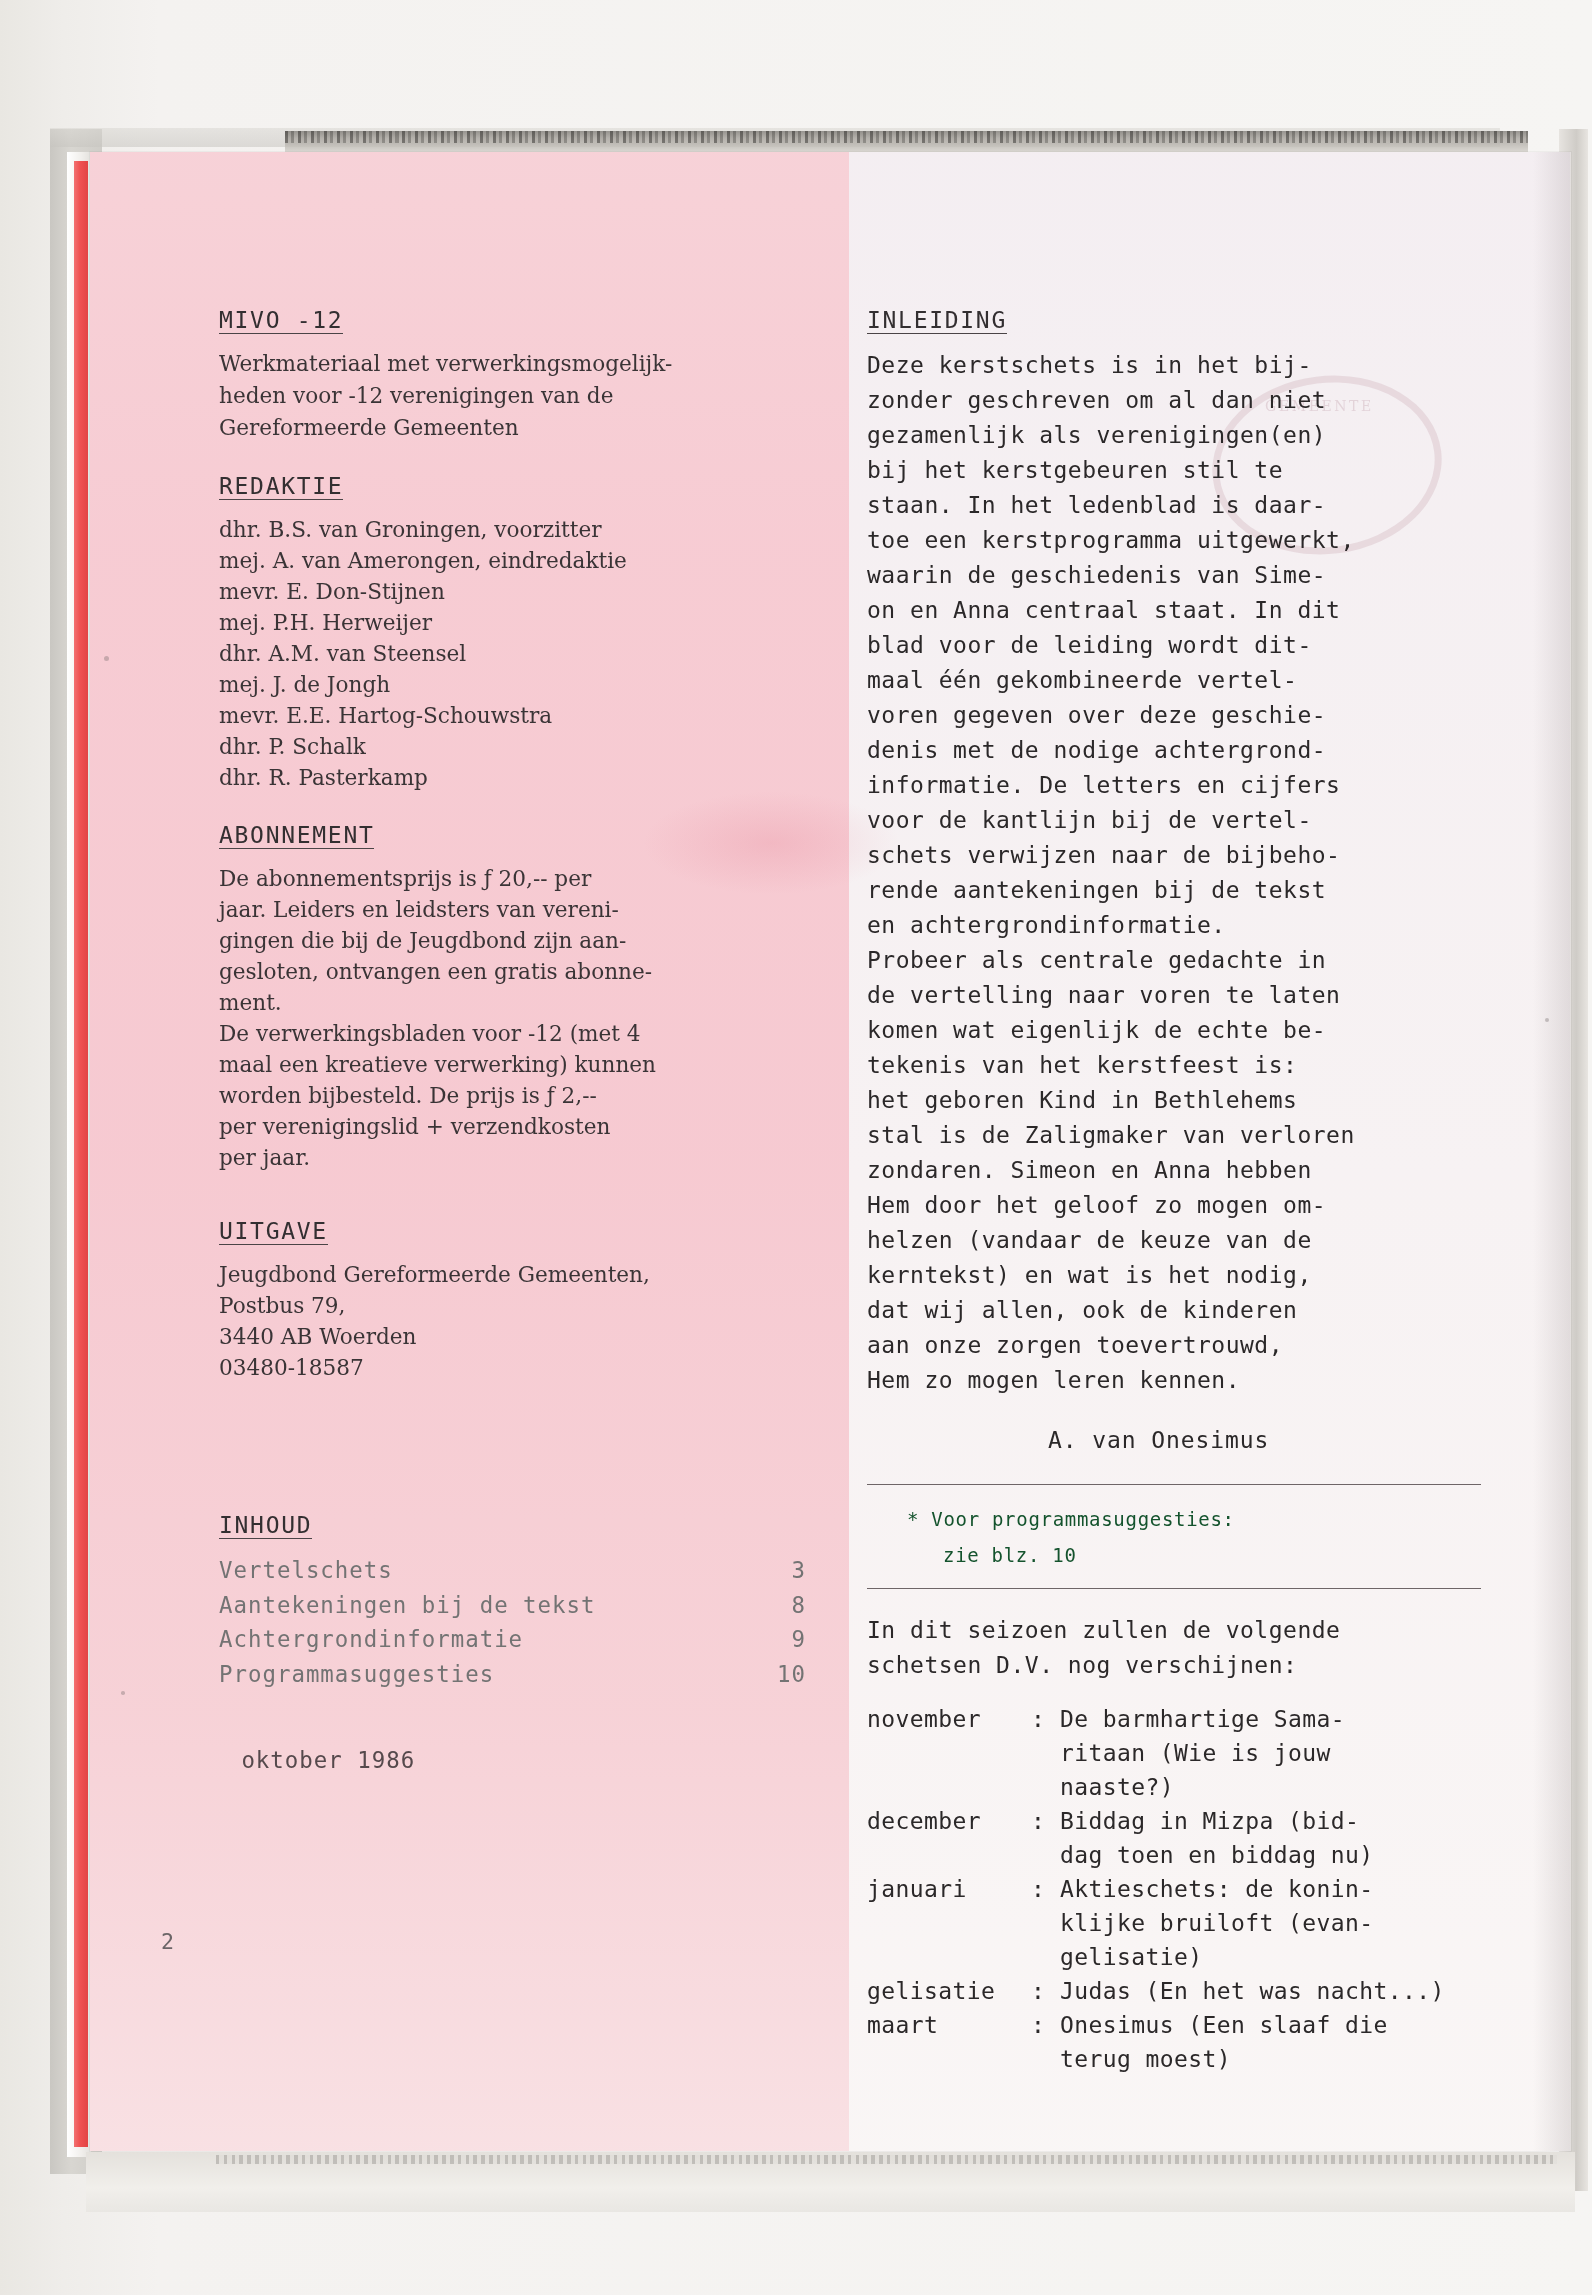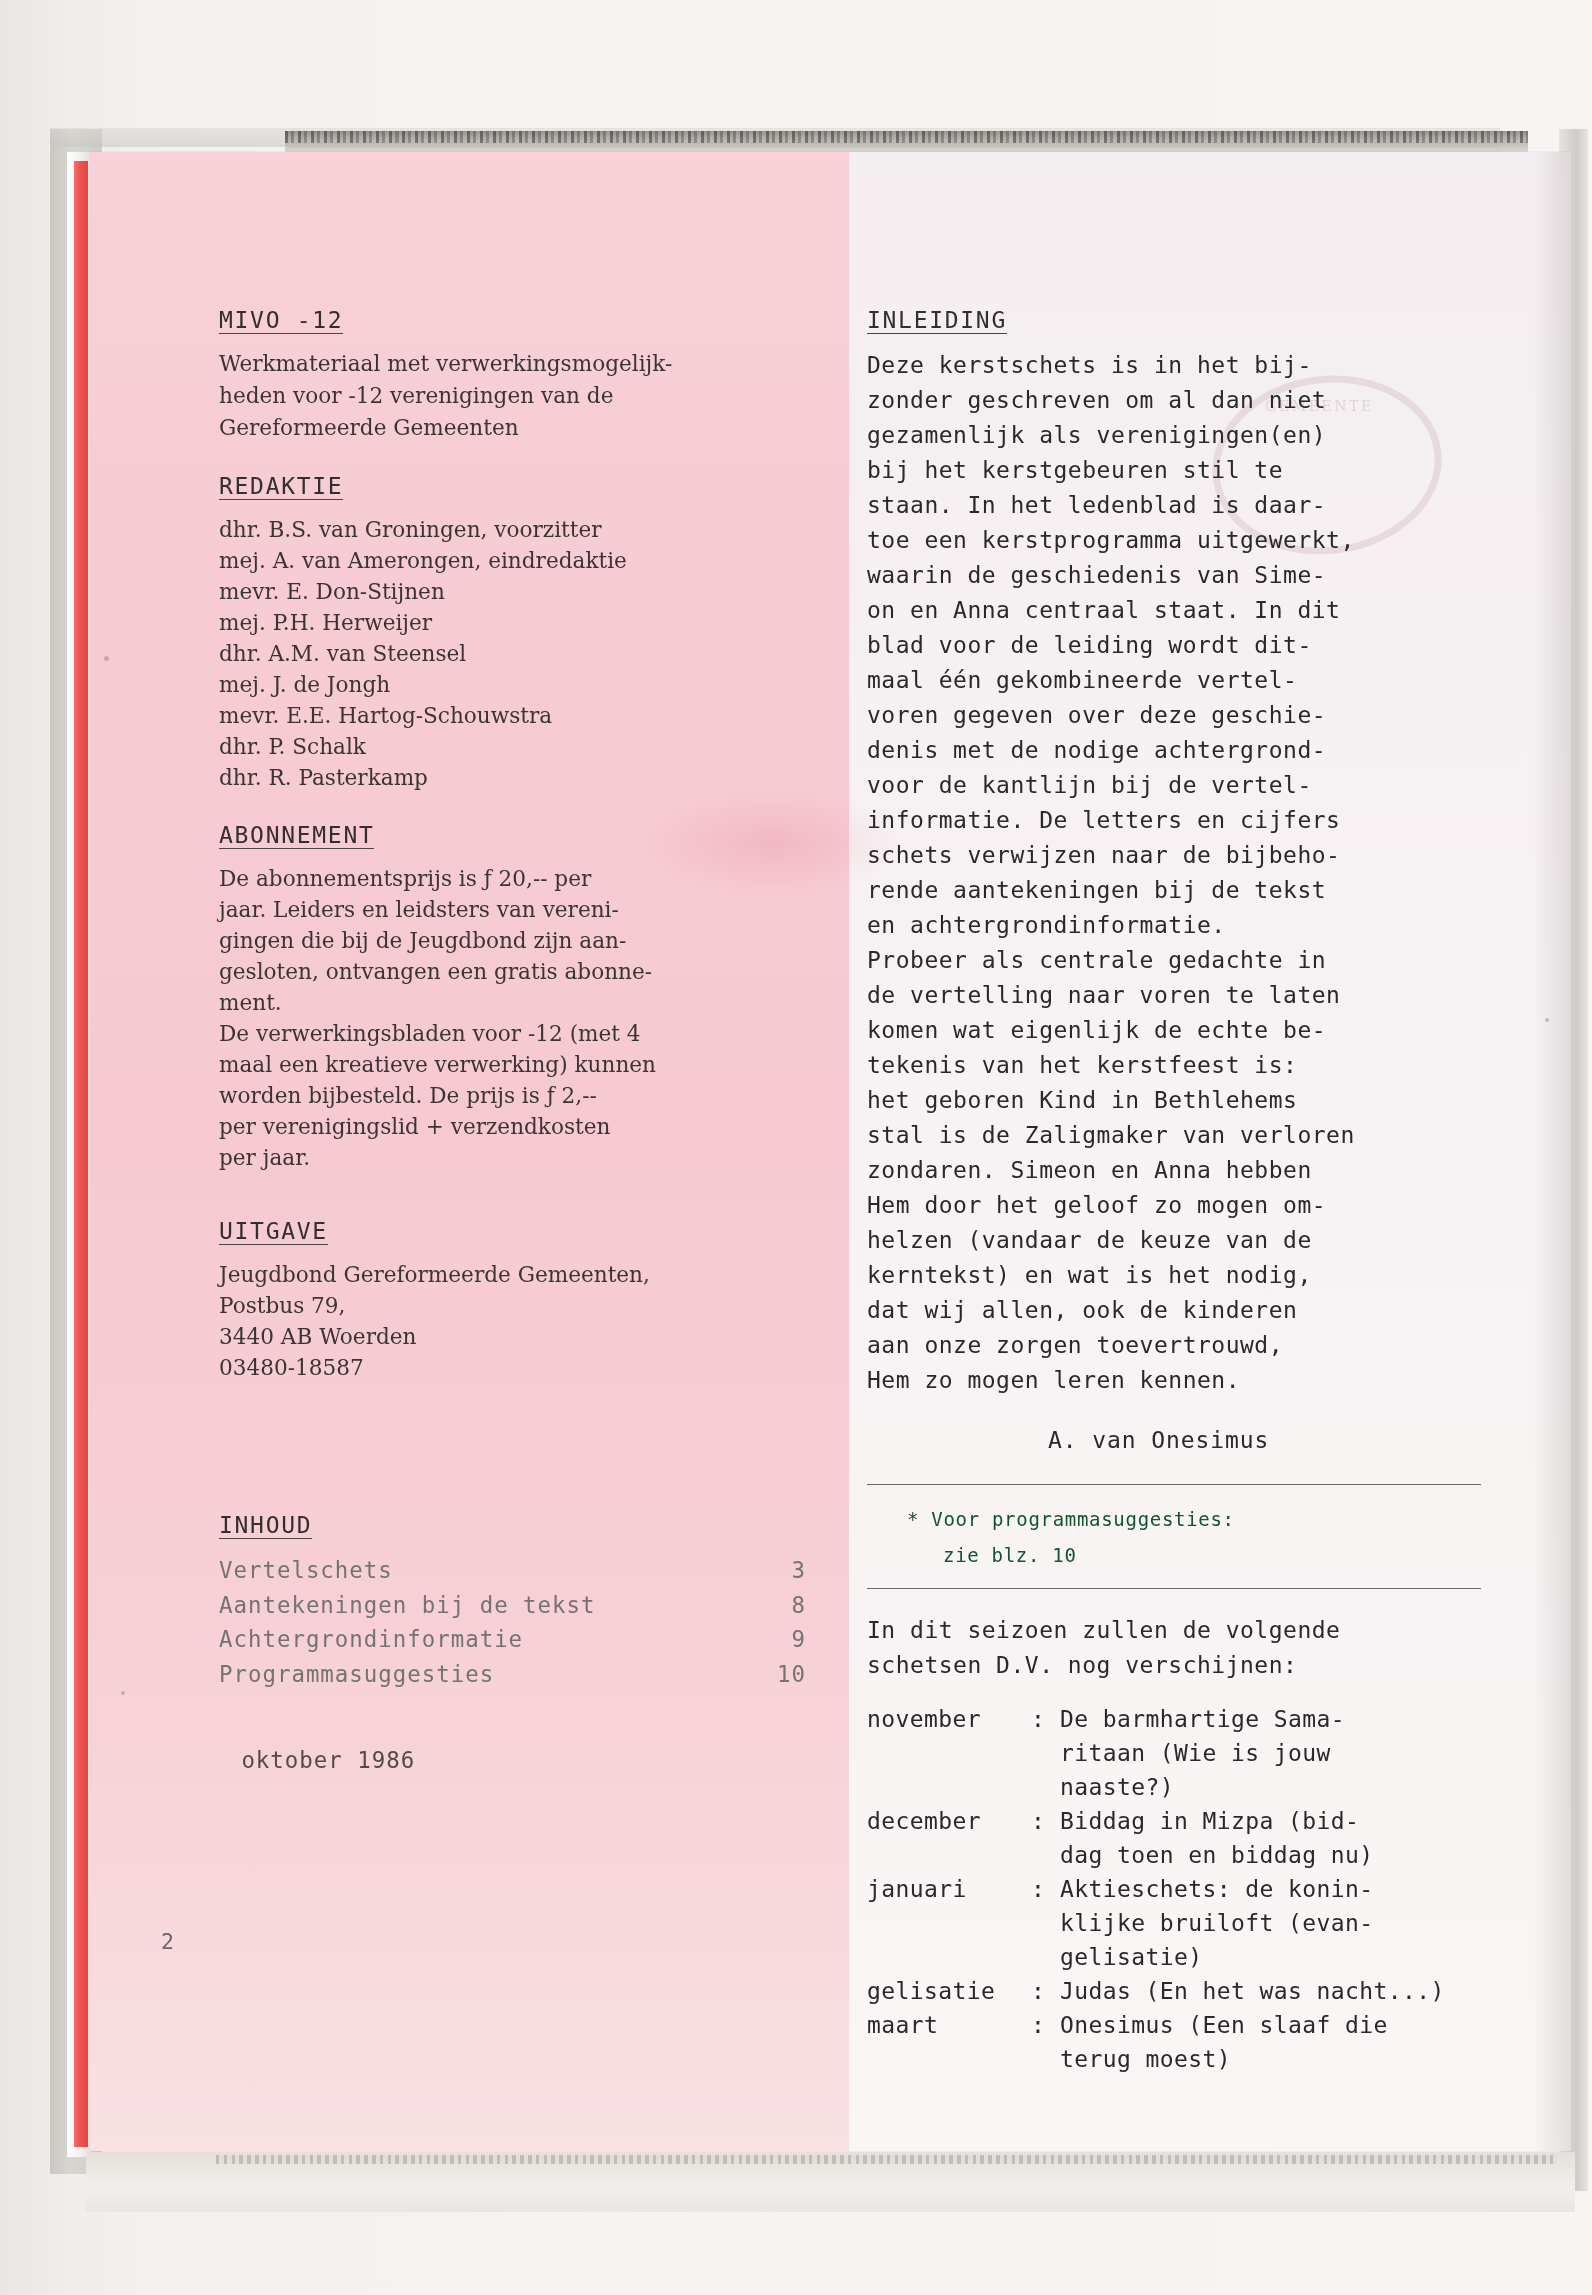--- a/index.html
+++ b/index.html
@@ -388,22 +388,22 @@
         <div>gezamenlijk als verenigingen(en)</div>
         <div>bij het kerstgebeuren stil te</div>
         <div>staan. In het ledenblad is daar-</div>
         <div>toe een kerstprogramma uitgewerkt,</div>
         <div>waarin de geschiedenis van Sime-</div>
         <div>on en Anna centraal staat. In dit</div>
         <div>blad voor de leiding wordt dit-</div>
         <div>maal één gekombineerde vertel-</div>
         <div>voren gegeven over deze geschie-</div>
         <div>denis met de nodige achtergrond-</div>
+        <div>informatie. De letters en cijfers</div>
         <div>voor de kantlijn bij de vertel-</div>
-        <div>informatie. De letters en cijfers</div>
         <div>schets verwijzen naar de bijbeho-</div>
         <div>rende aantekeningen bij de tekst</div>
         <div>en achtergrondinformatie.</div>
         <div>Probeer als centrale gedachte in</div>
         <div>de vertelling naar voren te laten</div>
         <div>komen wat eigenlijk de echte be-</div>
         <div>tekenis van het kerstfeest is:</div>
         <div>het geboren Kind in Bethlehems</div>
         <div>stal is de Zaligmaker van verloren</div>
         <div>zondaren. Simeon en Anna hebben</div>

